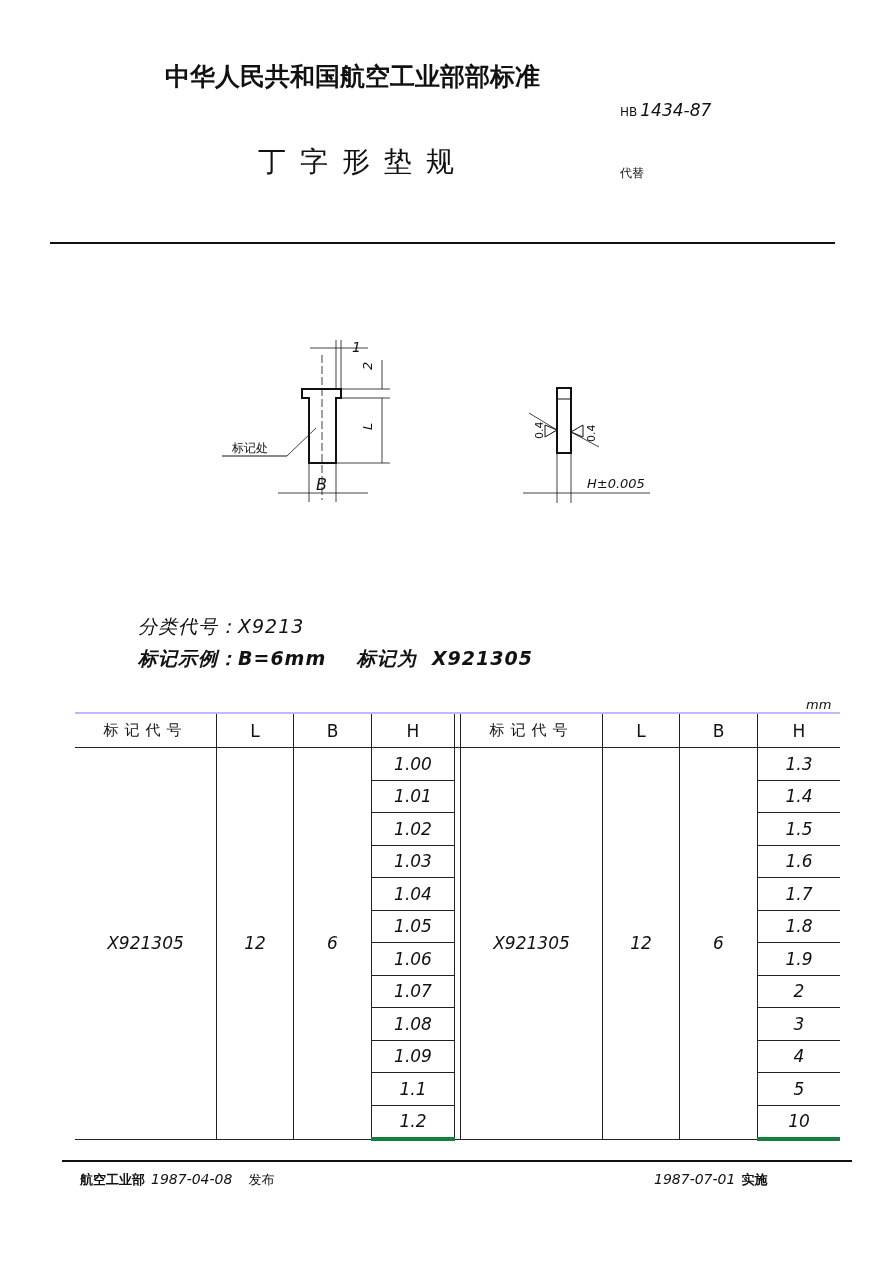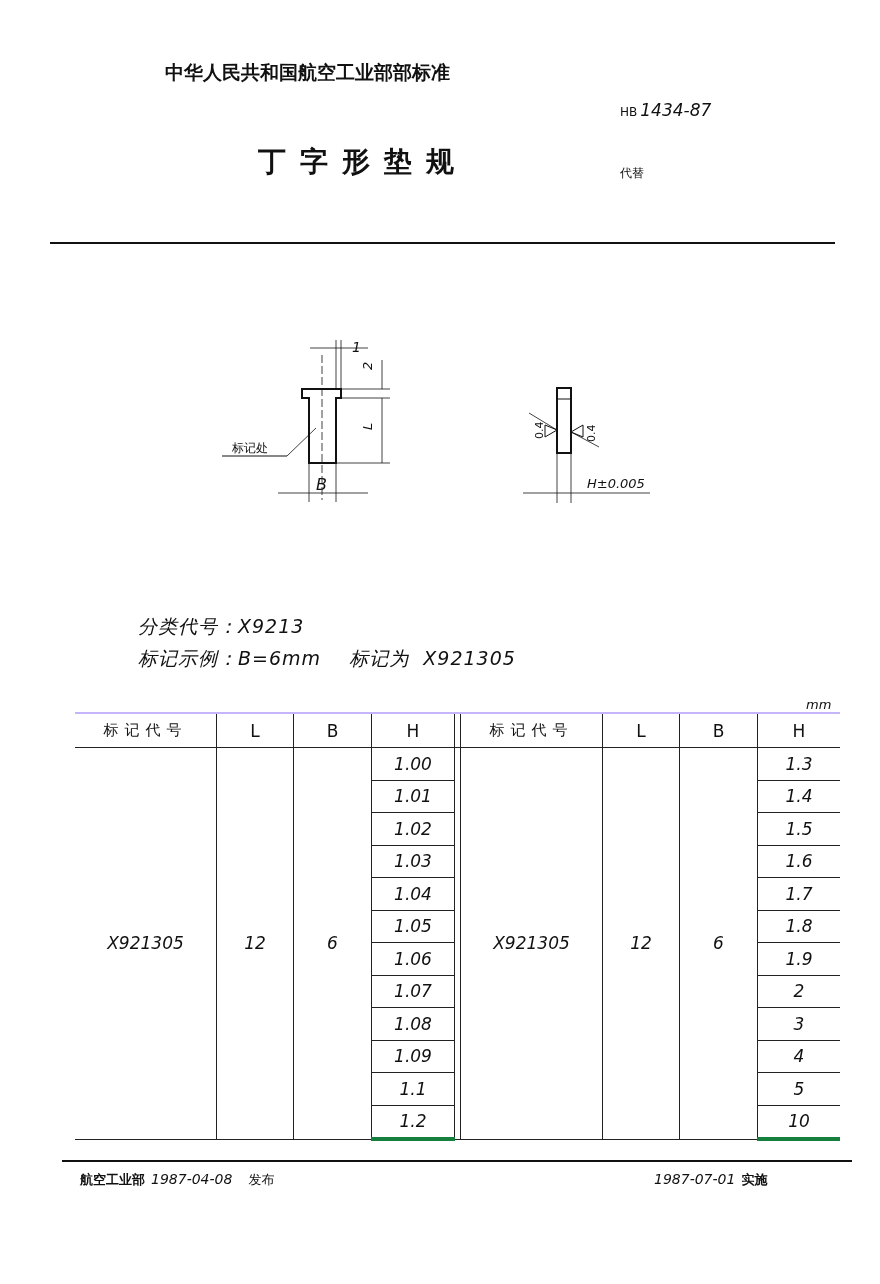--- a/index.html
+++ b/index.html
@@ -1,22 +1,22 @@
 <!DOCTYPE html>
 <html><head>
 <meta charset="utf-8">
 <style>
   html, body { margin: 0; padding: 0; background: #ffffff; }
   body { width: 880px; height: 1284px; position: relative; overflow: hidden;
          font-family: "DejaVu Sans", sans-serif; color: #111; }
   .abs { position: absolute; }
-  .org-title { left: 165px; top: 60px; font-size: 19px; font-weight: bold; letter-spacing: 0px; }
+  .org-title { left: 165px; top: 60px; font-size: 25px; font-weight: bold; letter-spacing: 0px; }
   .std-code { left: 620px; top: 100px; font-size: 17px; font-style: italic; }
   .std-code .hb { font-size: 12px; font-style: normal; margin-right: 3px; }
-  .doc-title { left: 258px; top: 143px; font-size: 28px; letter-spacing: 14px; font-family: "DejaVu Serif", serif; font-weight: bold; }
+  .doc-title { left: 258px; top: 143px; font-size: 28px; letter-spacing: 14px; font-family: "DejaVu Serif", serif; }
   .replace { left: 620px; top: 165px; font-size: 12px; }
   .top-rule { left: 50px; top: 242px; width: 785px; height: 2px; background: #111; }
   .info { left: 138px; font-size: 19px; font-style: italic; letter-spacing: 1px; }
   .unit { left: 806px; top: 697px; font-size: 13px; font-style: italic; }
   table.spec { position: absolute; left: 75px; top: 712px; border-collapse: collapse;
                font-size: 17px; font-style: italic; }
   table.spec td, table.spec th { border: 1px solid #222; text-align: center; padding: 0; height: 31.5px; font-weight: normal; }
   table.spec th { height: 33px; border-top: 2px solid #c4b5fd; font-style: normal; }
   table.spec th.cn { font-size: 15px; letter-spacing: 6px; }
   table.spec tr:last-child td { border-bottom: 4px solid #15803d; }
@@ -78,21 +78,21 @@
   <path d="M30 50 L42 55 L30 62 Z" stroke-width="1"></path>
   <line x1="14" y1="38" x2="42" y2="55" stroke-width="0.8"></line>
   <path d="M68 50 L56 57 L68 62 Z" stroke-width="1"></path>
   <line x1="56" y1="57" x2="84" y2="72" stroke-width="0.8"></line>
   <text x="0" y="0" transform="translate(28,64) rotate(-90)" font-size="11" fill="#111" stroke="none">0.4</text>
   <text x="0" y="0" transform="translate(80,67) rotate(-90)" font-size="11" fill="#111" stroke="none">0.4</text>
   <text x="72" y="113" font-size="13" font-style="italic" fill="#111" stroke="none">H±0.005</text>
 </svg>
 
 <div class="abs info" style="top:614px;">分类代号：X9213</div>
-<div class="abs info" style="top:646px; white-space:pre;">标记示例：B=6mm    标记为  X921305</div>
+<div class="abs info" style="top:646px; white-space:pre;font-weight:bold;">标记示例：B=6mm    标记为  X921305</div>
 
 <div class="abs unit">mm</div>
 
 <table class="spec">
   <thead>
     <tr>
       <th class="c-code cn noleft">标记代号</th>
       <th class="c-l">L</th>
       <th class="c-b">B</th>
       <th class="c-h">H</th>

